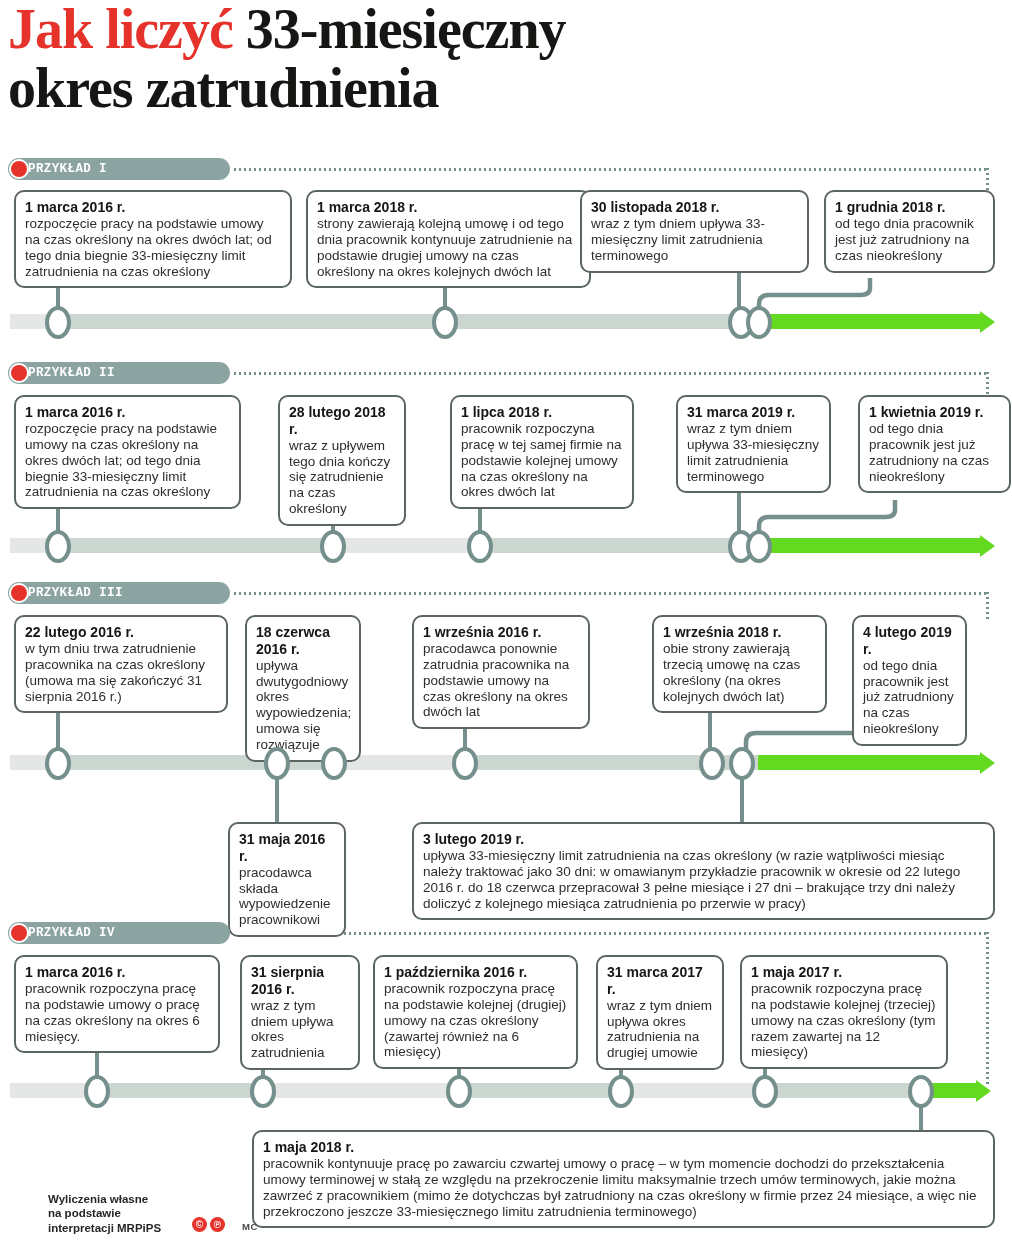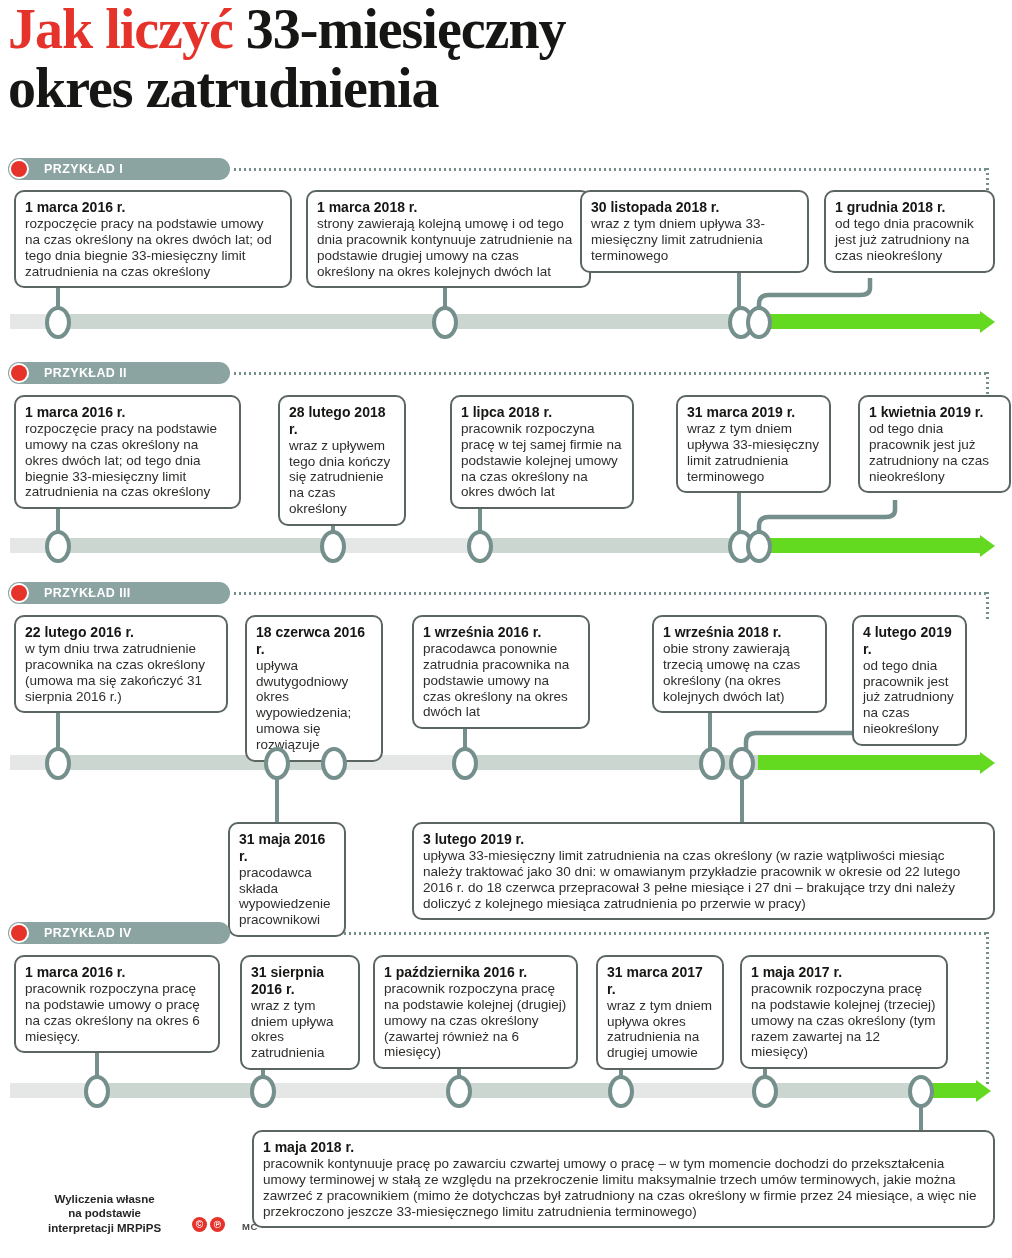--- a/index.html
+++ b/index.html
@@ -7,22 +7,22 @@
           font-family:"Liberation Sans",sans-serif;}
   
   .page-title{position:absolute;left:8px;top:0px;font-family:"Liberation Serif",serif;
               font-weight:bold;font-size:56px;line-height:1.06;letter-spacing:-1px;color:#161615;}
   .title-accent{color:var(--accent-red);}
   
   .pill{position:absolute;left:8px;width:222px;height:22px;background:var(--pill-gray);
         border-radius:11px;z-index:2;}
   .pill-dot{position:absolute;left:3px;top:3px;width:16px;height:16px;border-radius:50%;
             background:var(--accent-red);box-shadow:0 0 0 2px #fff;}
-  .pill-label{position:absolute;left:36px;top:4px;font-size:12.5px;font-weight:bold;color:#fff;
-              letter-spacing:.4px;white-space:nowrap;}
+  .pill-label{position:absolute;left:20px;top:4px;font-size:12.5px;font-weight:bold;color:#fff;
+              letter-spacing:.4px;white-space:nowrap;font-family:Liberation Mono, monospace;}
   
   .hdots{position:absolute;height:3px;z-index:0;
          background:repeating-linear-gradient(90deg,var(--node-gray) 0 2px,transparent 2px 5px);}
   .vdots{position:absolute;width:3px;z-index:0;
          background:repeating-linear-gradient(180deg,var(--node-gray) 0 2px,transparent 2px 5px);}
   
   .box{position:absolute;background:#fff;border:2px solid var(--box-border);border-radius:10px;
        padding:7px 9px;z-index:2;box-sizing:border-box;}
   .bdate{font-size:14px;font-weight:bold;color:#161615;line-height:1.2;}
   .btext{font-size:13.5px;color:#2e2e2c;line-height:1.18;}
@@ -31,21 +31,21 @@
   .bar-active{position:absolute;height:15px;background:var(--timeline-active);z-index:0;}
   .gbar{position:absolute;height:15px;background:var(--green);z-index:0;}
   .gtip{position:absolute;width:0;height:0;border-top:11px solid transparent;
         border-bottom:11px solid transparent;border-left:15px solid var(--green);z-index:0;}
   .stem{position:absolute;width:4px;background:var(--node-gray);z-index:1;}
   .node{position:absolute;width:26px;height:33px;border:4px solid var(--node-gray);
         border-radius:50%;background:#fff;z-index:3;box-sizing:border-box;}
   .connector{position:absolute;z-index:1;color:var(--node-gray);}
   
   .credit{position:absolute;left:48px;top:1192px;font-size:11.5px;font-weight:bold;
-          color:#262626;line-height:1.25;text-align:center;}
+          color:#262626;line-height:1.25;}
   .lic-icon{position:absolute;width:15px;height:15px;border-radius:50%;background:var(--accent-red);
             color:#fff;font-size:10px;font-weight:bold;text-align:center;line-height:15px;}
   .initials{position:absolute;font-size:9.5px;font-weight:bold;color:#4a4a4a;letter-spacing:.5px;}
 </style>
 </head>
 <body>
 
 <div id="canvas">
 
   <div class="page-title">
@@ -144,21 +144,21 @@
     <span class="pill-dot"></span>
     <span class="pill-label">PRZYKŁAD III</span>
   </div>
   <div class="hdots" style="left:234px;top:592px;width:754px"></div>
   <div class="vdots" style="left:986px;top:592px;height:30px"></div>
 
   <div class="box" style="left:14px;top:615px;width:214px">
     <div class="bdate">22 lutego 2016 r.</div>
     <div class="btext">w tym dniu trwa zatrudnienie pracownika na czas określony (umowa ma się zakończyć 31 sierpnia 2016 r.)</div>
   </div>
-  <div class="box" style="left:245px;top:615px;width:138px">
+  <div class="box" style="left:245px;top:615px;width:116px">
     <div class="bdate">18 czerwca 2016 r.</div>
     <div class="btext">upływa dwutygodniowy okres wypowiedzenia; umowa się rozwiązuje</div>
   </div>
   <div class="box" style="left:412px;top:615px;width:178px">
     <div class="bdate">1 września 2016 r.</div>
     <div class="btext">pracodawca ponownie zatrudnia pracownika na podstawie umowy na czas określony na okres dwóch lat</div>
   </div>
   <div class="box" style="left:652px;top:615px;width:175px">
     <div class="bdate">1 września 2018 r.</div>
     <div class="btext">obie strony zawierają trzecią umowę na czas określony (na okres kolejnych dwóch lat)</div>

